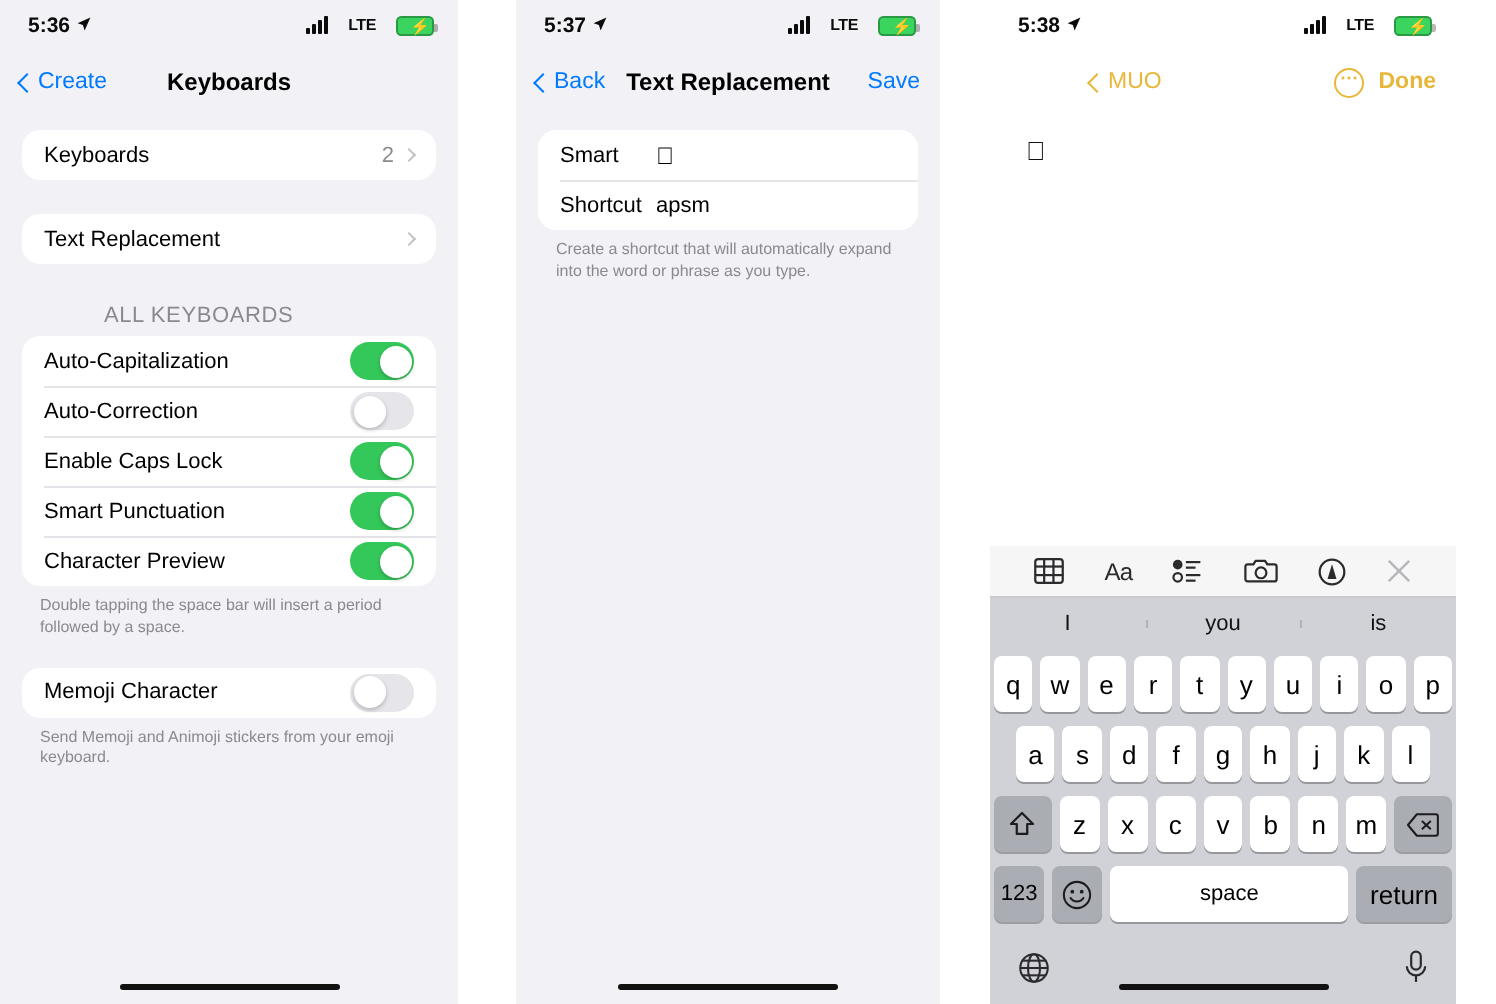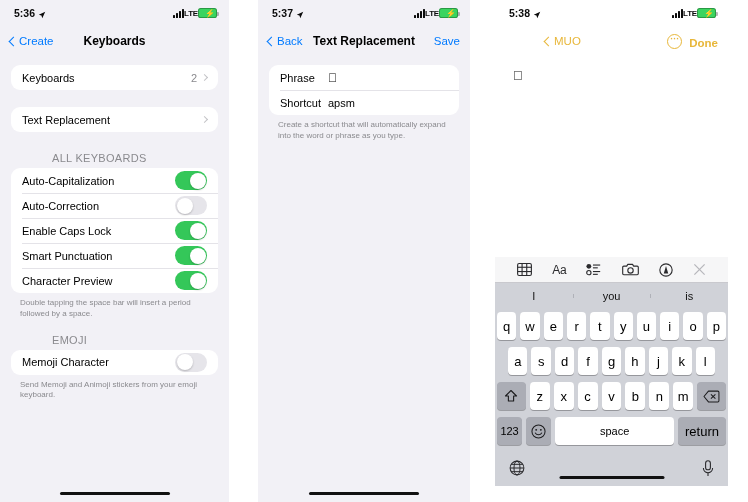--- a/index.html
+++ b/index.html
@@ -17,23 +17,23 @@
   .gap { width:29px; height:502px; background:#ffffff; }
   .panel--p2 { width:212px; }
   .gap2 { width:25px; height:502px; background:#ffffff; }
   .panel--p3 { width:233px; background:#ffffff; }
 
   
   .statusbar {
     height:26px; display:flex; align-items:center; justify-content:space-between;
     padding:0 12px 0 14px; font-size:10.5px; font-weight:bold; color:#0b0b0b;
   }
-  .sb-left { display:flex; align-items:center; gap:3px; }
+  .sb-left { display:flex; gap:3px; }
   .loc-arrow { width:8px; height:8px; display:inline-block; }
-  .sb-right { display:flex; align-items:center; gap:0; }
+  .sb-right { display:flex; gap:10px; }
   .bars { display:flex; align-items:flex-end; gap:1px; height:9px; }
   .bars i { display:block; width:2px; background:#0b0b0b; border-radius:0.5px; }
   .bars i:nth-child(1){ height:3px; }
   .bars i:nth-child(2){ height:5px; }
   .bars i:nth-child(3){ height:7px; }
   .bars i:nth-child(4){ height:9px; }
   .lte { font-size:8px; font-weight:bold; letter-spacing:-0.2px; }
   .batt {
     position:relative; width:19px; height:9.5px; border-radius:2.6px;
     border:1px solid rgba(0,0,0,.28); background:#3ad45f; overflow:visible;
@@ -48,21 +48,21 @@
   .navbar {
     height:30px; display:flex; align-items:center; position:relative; padding:0 10px;
   }
   .nav-back { display:flex; align-items:center; gap:2px; color:#007AFF; font-size:11.5px; cursor:pointer; }
   .nav-back.yellow { color:#E8B73A;padding-left:40px; }
   .chev-l { width:7px; height:7px; border-left:1.7px solid currentColor; border-bottom:1.7px solid currentColor; transform:rotate(45deg); }
   .nav-title {
     position:absolute; left:0; right:0; text-align:center;
     font-size:12px; font-weight:bold; color:#000; pointer-events:none;
   }
-  .nav-right { margin-left:auto; color:#007AFF; font-size:11.5px; cursor:pointer; display:flex; align-items:flex-end; gap:7px; }
+  .nav-right { margin-left:auto; color:#007AFF; font-size:11.5px; cursor:pointer; display:flex; align-items:center; gap:7px; }
   .nav-right.yellow { color:#E8B73A; font-weight:bold; }
   .dots-circle {
     width:15px; height:15px; border-radius:50%; border:1.3px solid #E8B73A;
     display:flex; align-items:center; justify-content:center; font-size:9px;
     line-height:6px; color:#E8B73A; letter-spacing:0px; padding-bottom:4px;
   }
 
   
   .group { margin:0 11px 0 11px; background:#fff; border-radius:9px; overflow:hidden; }
   .row {
@@ -104,21 +104,21 @@
     content:""; position:absolute; left:11px; right:0; top:0; height:1px; background:#E4E3E8;
   }
   .field-row .fl { width:48px; color:#000; }
   .field-row .fv { color:#000; }
   .apple-logo { font-size:12px; line-height:1; color:#111; }
 
   
   .note-body { padding:12px 18px; font-size:13px; color:#111; min-height:20px; }
 
   
-  .kb { position:absolute; left:0; bottom:16px; width:233px; background:#D0D2D8; }
+  .kb { position:absolute; left:0; bottom:0; width:233px; background:#D0D2D8; }
   .kb-toolbar {
     height:26px; background:#F6F6F7; display:flex; align-items:center;
     justify-content:space-around; padding:0 12px; border-bottom:0.5px solid #C9C9CE;
   }
   .kb-toolbar .ti { color:#2b2b2e; display:flex; align-items:center; justify-content:center; cursor:pointer; }
   .kb-toolbar .ti.muted { color:#B6B6BB; }
   .aa { font-size:12px; font-weight:500; letter-spacing:-0.3px; }
   .predict {
     height:25px; display:flex; align-items:center; background:#D0D2D8;
     font-size:11px; color:#111;
@@ -244,21 +244,20 @@
         <span class="label">Character Preview</span>
         <span class="toggle on">
             <span class="knob"></span>
           </span>
       </div>
     </div>
 
     <div class="footnote">Double tapping the space bar will insert a period followed by a space.</div>
 
     <div style="height:14px"></div>
-    <div class="hdr">EMOJI</div>
 
     <div class="group">
       <div class="row">
         <span class="label">Memoji Character</span>
         <span class="toggle">
             <span class="knob"></span>
           </span>
       </div>
     </div>
 
@@ -302,21 +301,21 @@
       <div class="nav-title">Text Replacement</div>
       <div class="nav-right">
         <span>Save</span>
       </div>
     </div>
 
     <div style="height:9px"></div>
 
     <div class="group">
       <div class="field-row">
-        <span class="fl">Phrase</span>
+        <span class="fl">Smart</span>
         <span class="fv apple-logo"></span>
       </div>
       <div class="field-row">
         <span class="fl">Shortcut</span>
         <span class="fv">apsm</span>
       </div>
     </div>
 
     <div class="footnote">Create a shortcut that will automatically expand into the word or phrase as you type.</div>
 

